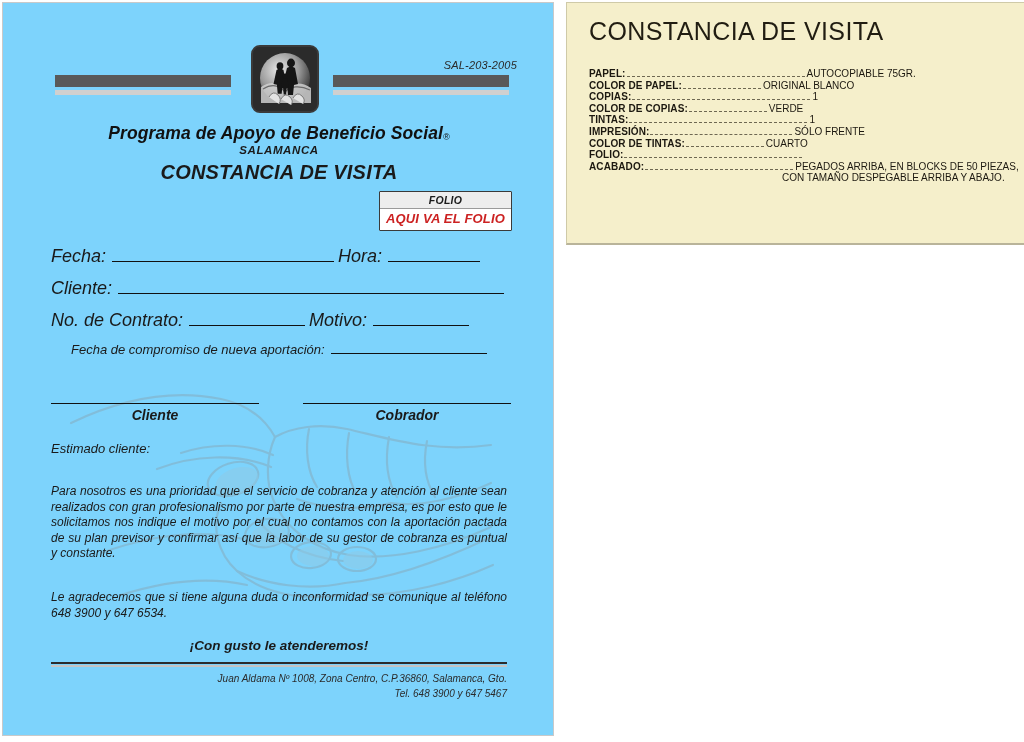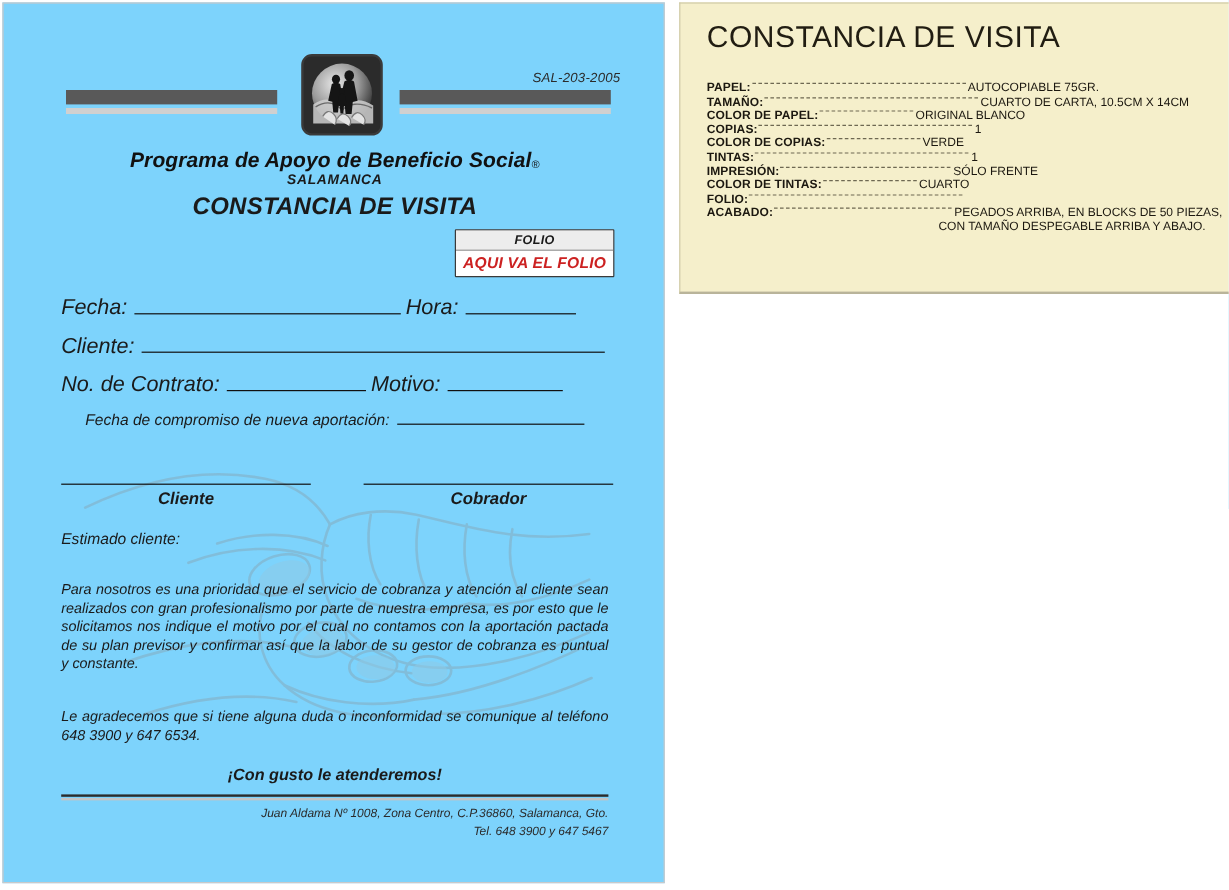--- a/index.html
+++ b/index.html
@@ -131,21 +131,21 @@
     border-left:1px solid #cfcaa8;
     border-bottom:2px solid #b9b49a;
     box-sizing:border-box;
     overflow:hidden;
   }
   .spec-title{
     margin:14px 0 0 22px;
     font-size:25px;letter-spacing:.4px;color:#211d12;
   }
   .spec-list{margin:22px 0 0 22px;}
-  .spec-row{display:flex;align-items:flex-start;font-size:10px;line-height:11.6px;}
+  .spec-row{display:flex;align-items:flex-end;font-size:10px;line-height:11.6px;}
   .spec-lab{font-weight:bold;white-space:nowrap;color:#1c1810;letter-spacing:.1px;}
   .spec-dots{
     flex:0 0 auto;
     border-bottom:1px dashed #6e6852;
     height:1px;margin:0 2px 2.5px 1px;
   }
   .spec-val{white-space:nowrap;color:#1c1810;}
   .spec-val2{margin-left:193px;color:#1c1810;font-size:10px;line-height:11.6px;}
 </style>
 </head>
@@ -293,25 +293,20 @@
 
   <div class="spec">
     <div class="spec-title">CONSTANCIA DE VISITA</div>
     <div class="spec-list" id="spec-list">
         <div class="spec-row">
           <span class="spec-lab">PAPEL:</span>
           <span class="spec-dots" style="width: 178px;"></span>
           <span class="spec-val">AUTOCOPIABLE 75GR.</span>
         </div>
         <div class="spec-row">
-          <span class="spec-lab">TAMAÑO:</span>
-          <span class="spec-dots" style="width: 178px;"></span>
-          <span class="spec-val">CUARTO DE CARTA, 10.5CM X 14CM</span>
-        </div>
-        <div class="spec-row">
           <span class="spec-lab">COLOR DE PAPEL:</span>
           <span class="spec-dots" style="width: 78px;"></span>
           <span class="spec-val">ORIGINAL BLANCO</span>
         </div>
         <div class="spec-row">
           <span class="spec-lab">COPIAS:</span>
           <span class="spec-dots" style="width: 178px;"></span>
           <span class="spec-val">1</span>
         </div>
         <div class="spec-row">

